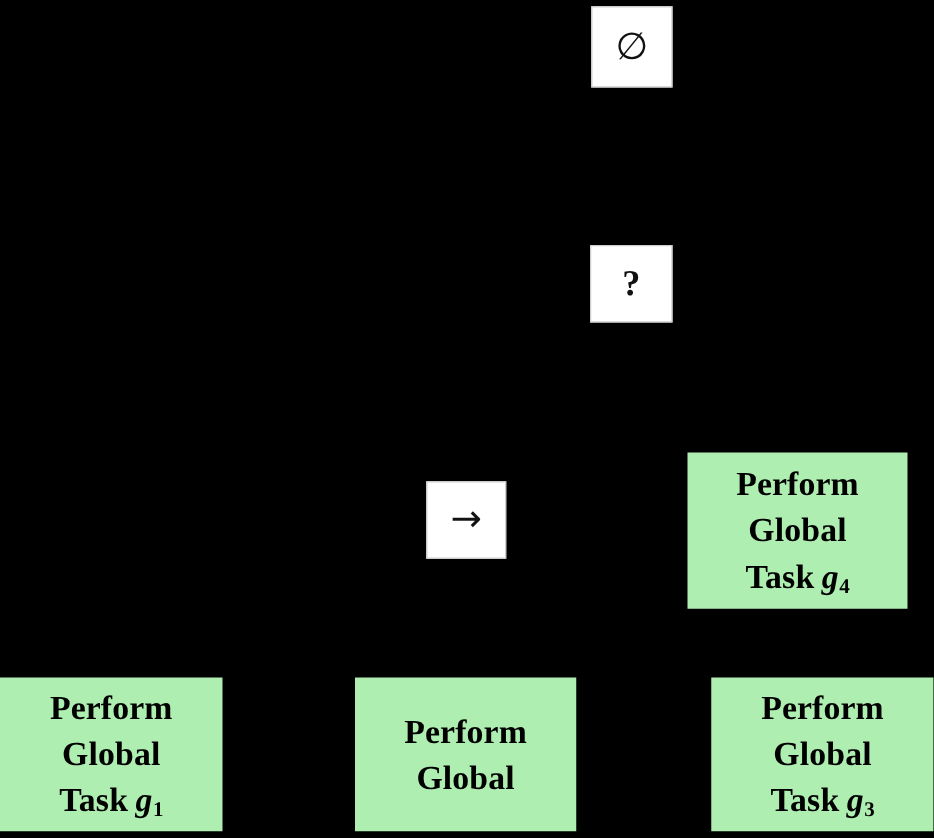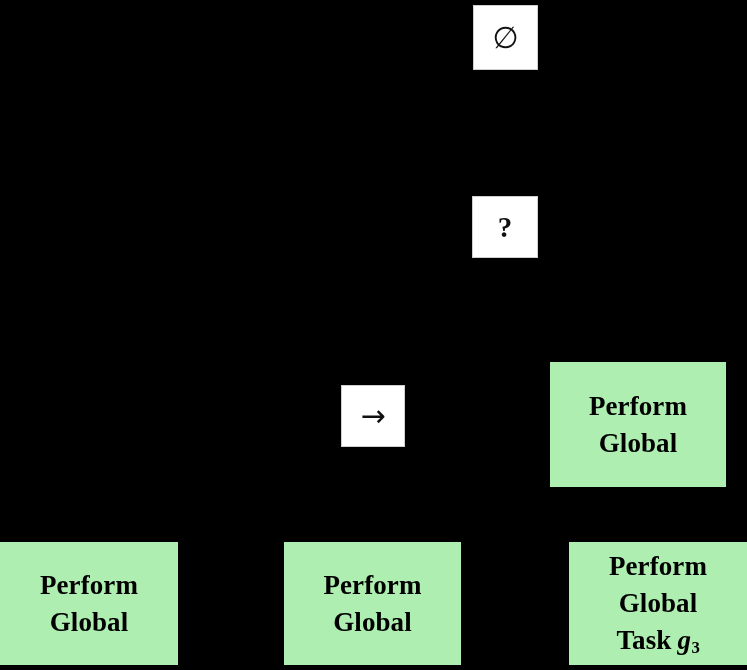--- a/index.html
+++ b/index.html
@@ -100,25 +100,31 @@
     <span class="glyph glyph-question">?</span>
   </div>
 
   <div class="node symbol-box" id="node-arrow">
     <span class="glyph glyph-arrow">→</span>
   </div>
 
   <div class="node task-box" id="node-task-g4">
     <div class="task-line">Perform</div>
     <div class="task-line">Global</div>
+    <div class="task-line">
+      <span>Task</span><span class="subvar"><span>g</span><sub>4</sub></span>
+    </div>
   </div>
 
   <div class="node task-box" id="node-task-g1">
     <div class="task-line">Perform</div>
     <div class="task-line">Global</div>
+    <div class="task-line">
+      <span>Task</span><span class="subvar"><span>g</span><sub>1</sub></span>
+    </div>
   </div>
 
   <div class="node task-box" id="node-task-g2">
     <div class="task-line">Perform</div>
     <div class="task-line">Global</div>
   </div>
 
   <div class="node task-box" id="node-task-g3">
     <div class="task-line">Perform</div>
     <div class="task-line">Global</div>

